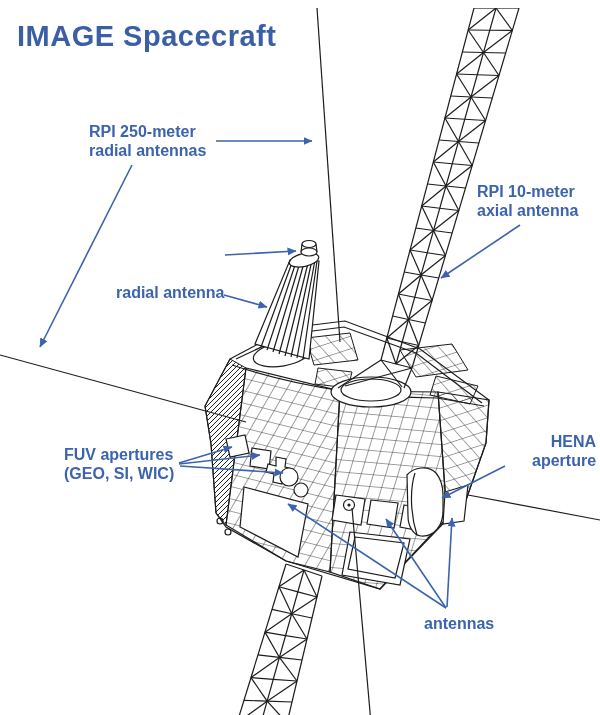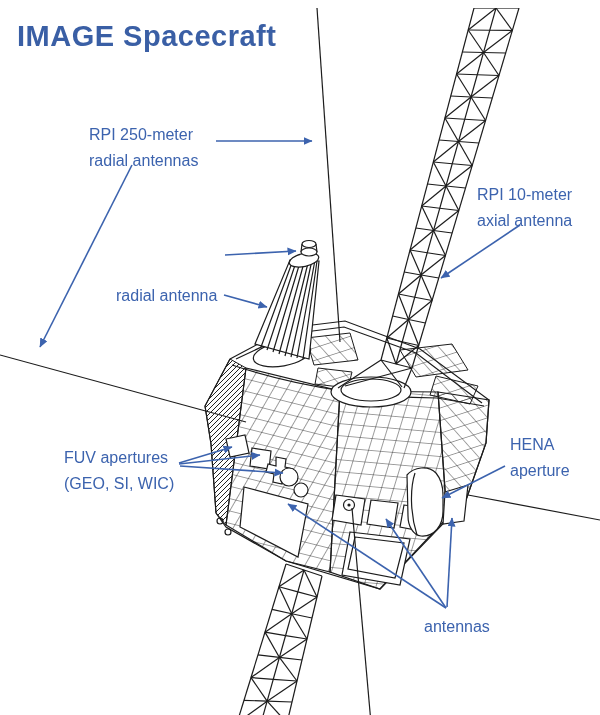--- a/index.html
+++ b/index.html
@@ -2,33 +2,33 @@
 <html style="--background: #ffffff; --title_text: #3a5fa5; --accent: #3c63ae; --line: #1c1c1c;"><head>
 <meta charset="utf-8">
 <style>
   html,body{margin:0;padding:0;background:#fff;}
   #stage{
     position:relative;width:600px;height:715px;background:var(--background,#fff);
     font-family:"Liberation Sans",sans-serif;overflow:hidden;margin-top:8px;
   }
   #art{position:absolute;left:0;top:0;}
   .lbl{
-    position:absolute;font-weight:normal;font-size:16px;line-height:26px;
+    position:absolute;font-weight:bold;font-size:16px;line-height:19px;
     color:var(--accent,#3c63ae);white-space:pre-line;
   }
   .title{
     position:absolute;left:17px;top:12px;font-weight:bold;font-size:29px;
     color:var(--title_text,#3a5fa5);letter-spacing:0.5px;
   }
   .l-rpi-radial{left:89px;top:114px;}
   .l-omni{left:117px;top:237px;}
   .l-helix{left:116px;top:275px;}
   .l-axial{left:477px;top:174px;}
   .l-fuv{left:64px;top:437px;}
-  .l-hena{left:510px;top:424px;}
+  .l-hena{left:532px;top:424px;text-align:right;}
   .l-radiators{left:424px;top:606px;}
   svg line, svg path, svg ellipse, svg circle, svg polygon{vector-effect:non-scaling-stroke;}
   .ink{stroke:var(--line,#1c1c1c);fill:none;stroke-width:1.2;}
   .ann{stroke:var(--accent,#3c63ae);stroke-width:1.6;fill:none;}
 </style>
 </head>
 <body>
 
 <div id="stage">
 

